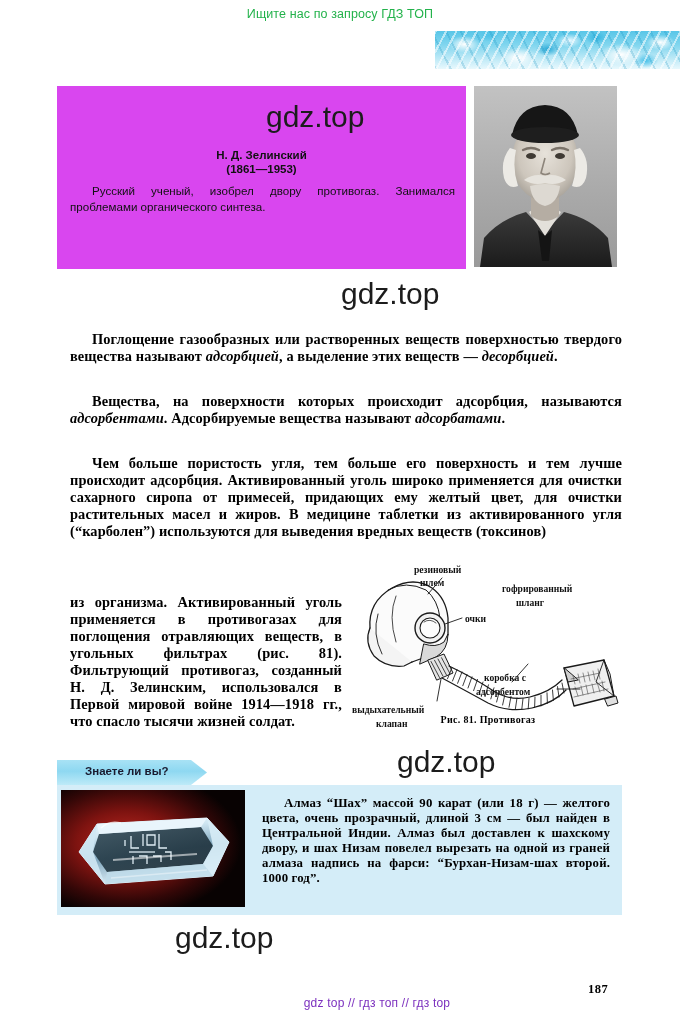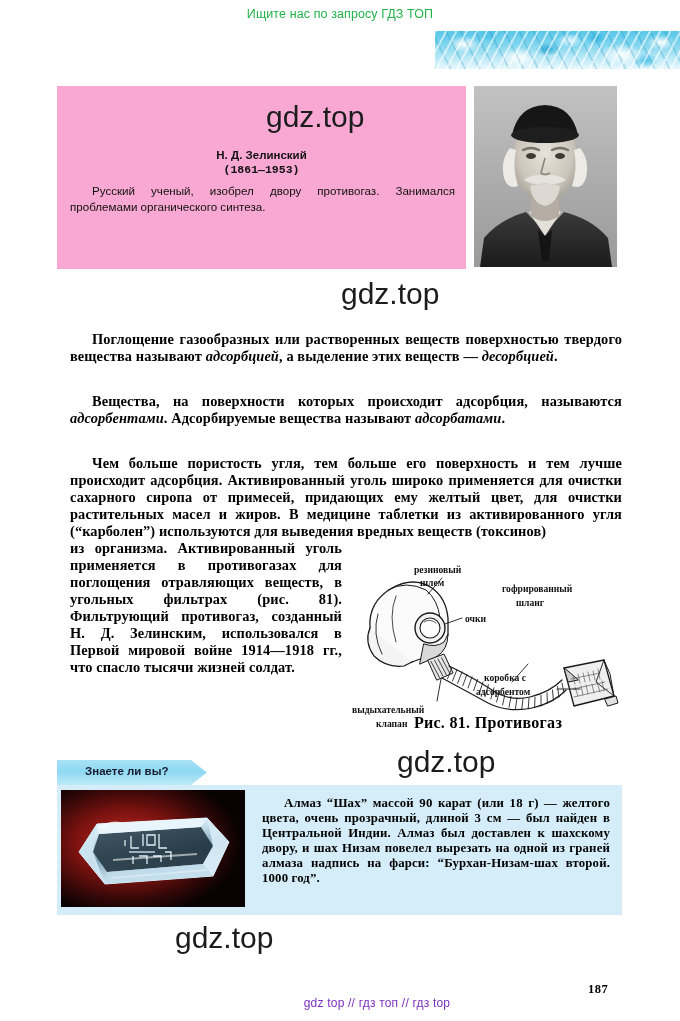--- a/index.html
+++ b/index.html
@@ -58,40 +58,40 @@
       repeating-linear-gradient(63deg, rgba(0,130,180,0.20) 0px, rgba(0,130,180,0.20) 2px, rgba(0,130,180,0) 2px, rgba(0,130,180,0) 13px);
   }
 
   
   .scientist-box {
     position: absolute;
     top: 86px;
     left: 57px;
     width: 409px;
     height: 183px;
-    background: #f9a8d4;
+    background: #d946ef;
   }
   .scientist-name {
     position: absolute;
     top: 63px;
     left: 0;
     width: 409px;
     text-align: center;
     font-family: "Liberation Sans", sans-serif;
     font-weight: bold;
     font-size: 11.5px;
     color: #111;
   }
   .scientist-years {
     position: absolute;
     top: 77px;
     left: 0;
     width: 409px;
     text-align: center;
-    font-family: Liberation Mono, monospace;
+    font-family: Liberation Sans, sans-serif;
     font-weight: bold;
     font-size: 11.5px;
     color: #111;
   }
   .scientist-desc {
     position: absolute;
     top: 97px;
     left: 13px;
     width: 385px;
     font-family: "Liberation Sans", sans-serif;
@@ -125,39 +125,39 @@
     letter-spacing: 0.1px;
   }
   .para i { font-style: italic; }
 
   #para-1 { top: 317px; left: 70px; width: 552px; text-indent: 22px; }
   #para-2 { top: 379px; left: 70px; width: 552px; text-indent: 22px; }
   #para-3 { top: 441px; left: 70px; width: 552px; text-indent: 22px; }
 
   
   #para-4 {
-    top: 526px; left: 70px; width: 272px; text-indent: 0;
+    top: 580px; left: 70px; width: 272px; text-indent: 0;
   }
 
   
   .figure-area {
     position: absolute;
     top: 556px;
     left: 352px;
     width: 272px;
     height: 175px;
   }
   .fig-caption {
     position: absolute;
     top: 714px;
     left: 352px;
     width: 272px;
     text-align: center;
     font-family: "Liberation Serif", serif;
-    font-size: 16px;
+    font-size: 10px;
     font-weight: bold;
     letter-spacing: 0.3px;
   }
   .fig-caption .capnum { font-weight: bold; }
 
   
   .dyk-tab {
     position: absolute;
     top: 760px;
     left: 57px;

